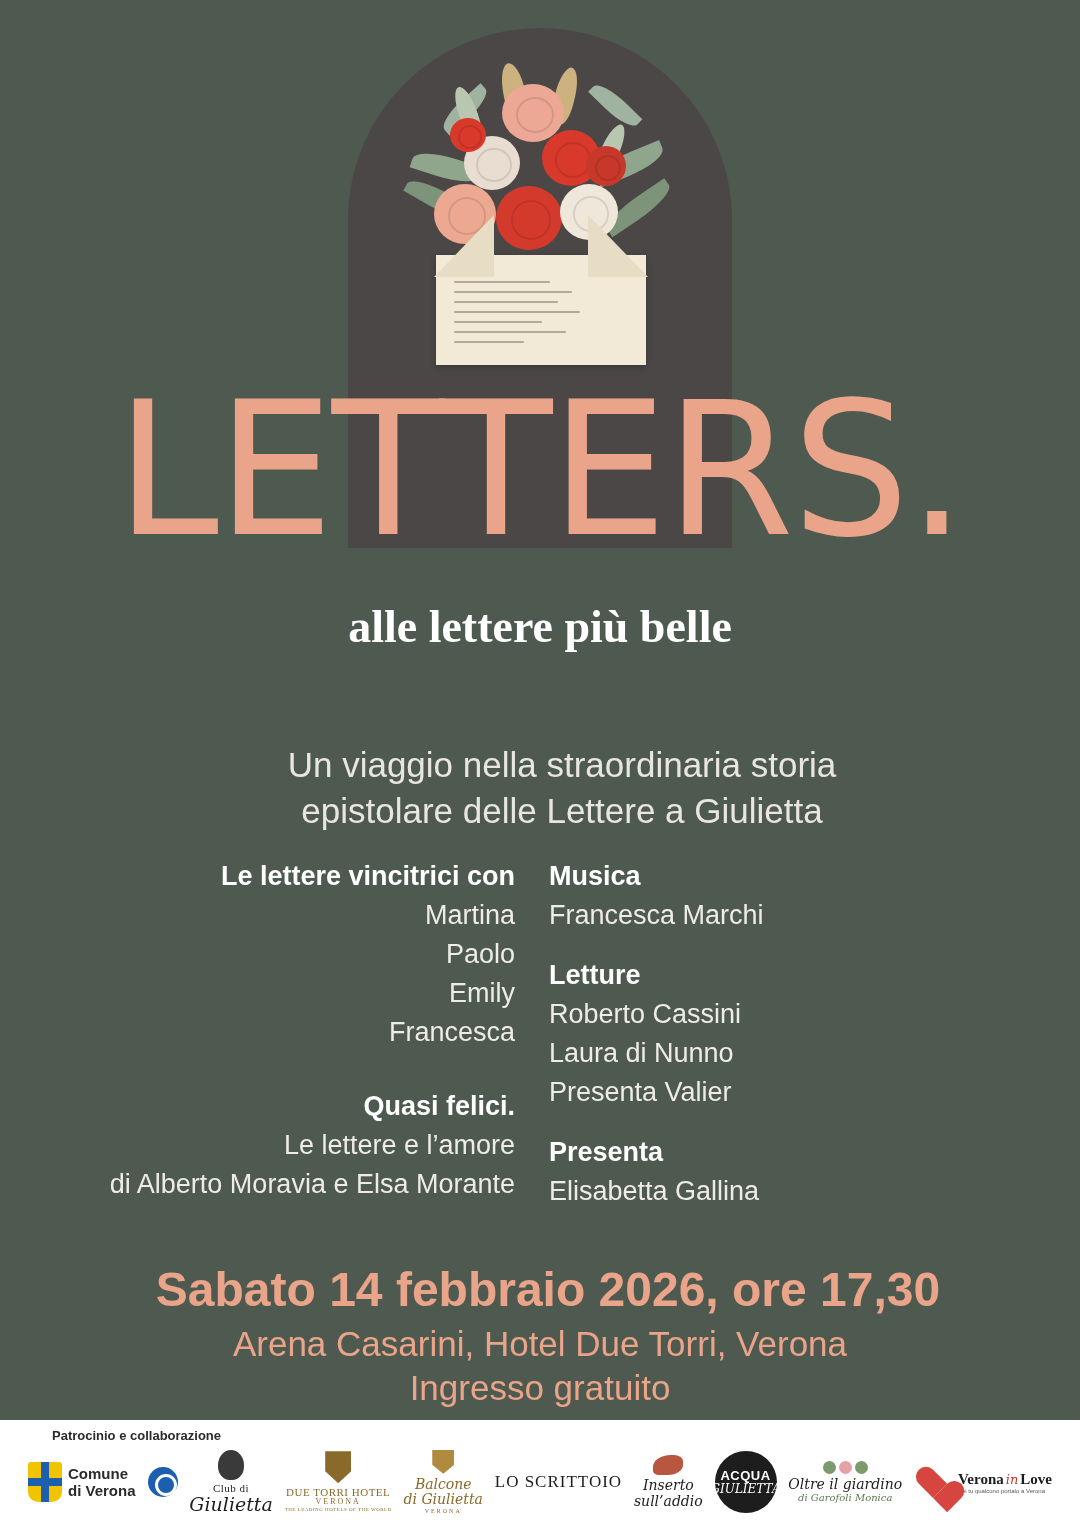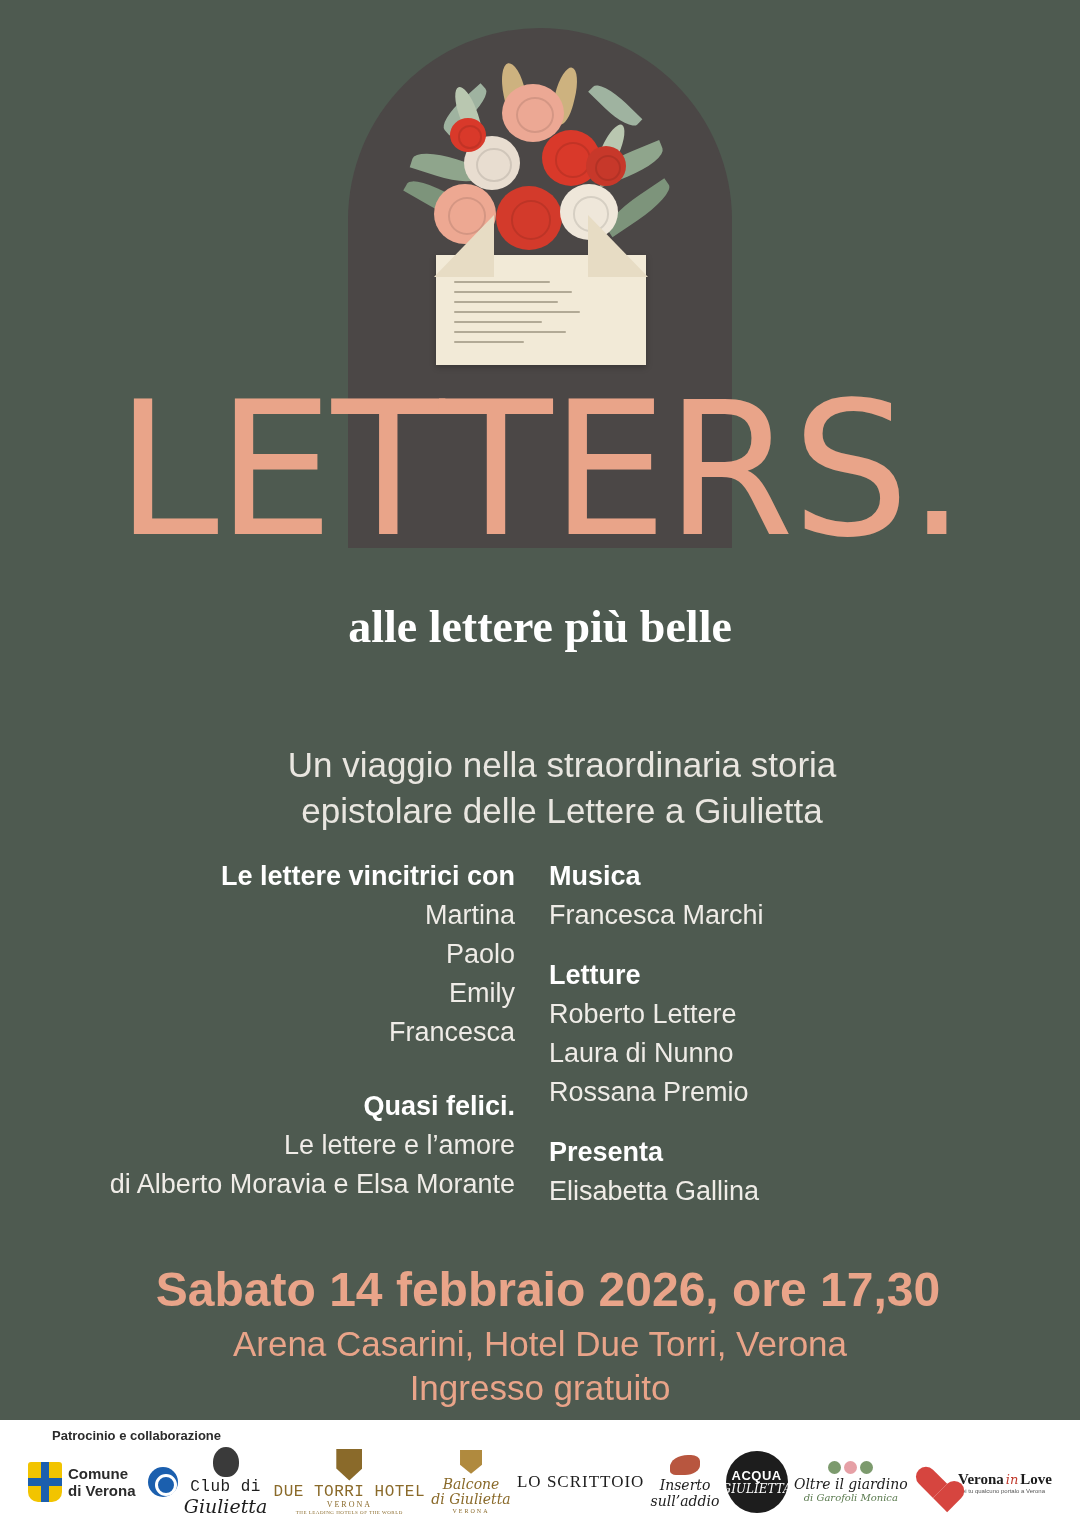--- a/index.html
+++ b/index.html
@@ -252,21 +252,21 @@
     border: 3px solid #ffffff; border-radius: 50%;
   }
 
   .logo-serif {
     font-family: "Liberation Serif", serif;
   }
   .logo-script {
     font-family: "DejaVu Serif", serif;
     font-style: italic;
   }
-  .l-sm { font-size: 16px; letter-spacing: 0.5px; font-family: Liberation Mono, monospace; }
+  .l-sm { font-size: 11px; letter-spacing: 0.5px; }
   .l-md { font-size: 14px; }
   .l-lg { font-size: 19px; }
   .stack { display: flex; flex-direction: column; align-items: center; line-height: 1.1; }
 
   .gold { color: #8a6a2a; }
   .dark { color: #1d1d1d; }
   .red { color: #c0392b; }
 
   .crest {
     width: 26px; height: 32px; background: #8a6a2a;
@@ -369,23 +369,23 @@
       <div class="c-item">di Alberto Moravia e Elsa Morante</div>
     </div>
 
     <div class="col-right">
       <div class="c-head">Musica</div>
       <div class="c-item">Francesca Marchi</div>
 
       <div class="blockgap-sm"></div>
 
       <div class="c-head">Letture</div>
-      <div class="c-item">Roberto Lettere</div>
+      <div class="c-item">Roberto Cassini</div>
       <div class="c-item">Laura di Nunno</div>
-      <div class="c-item">Rossana Premio</div>
+      <div class="c-item">Presenta Valier</div>
 
       <div class="blockgap-sm"></div>
 
       <div class="c-head">Presenta</div>
       <div class="c-item">Elisabetta Gallina</div>
     </div>
   </div>
 
   <div class="date-line">Sabato 14 febbraio 2026, ore 17,30</div>
   <div class="venue">

